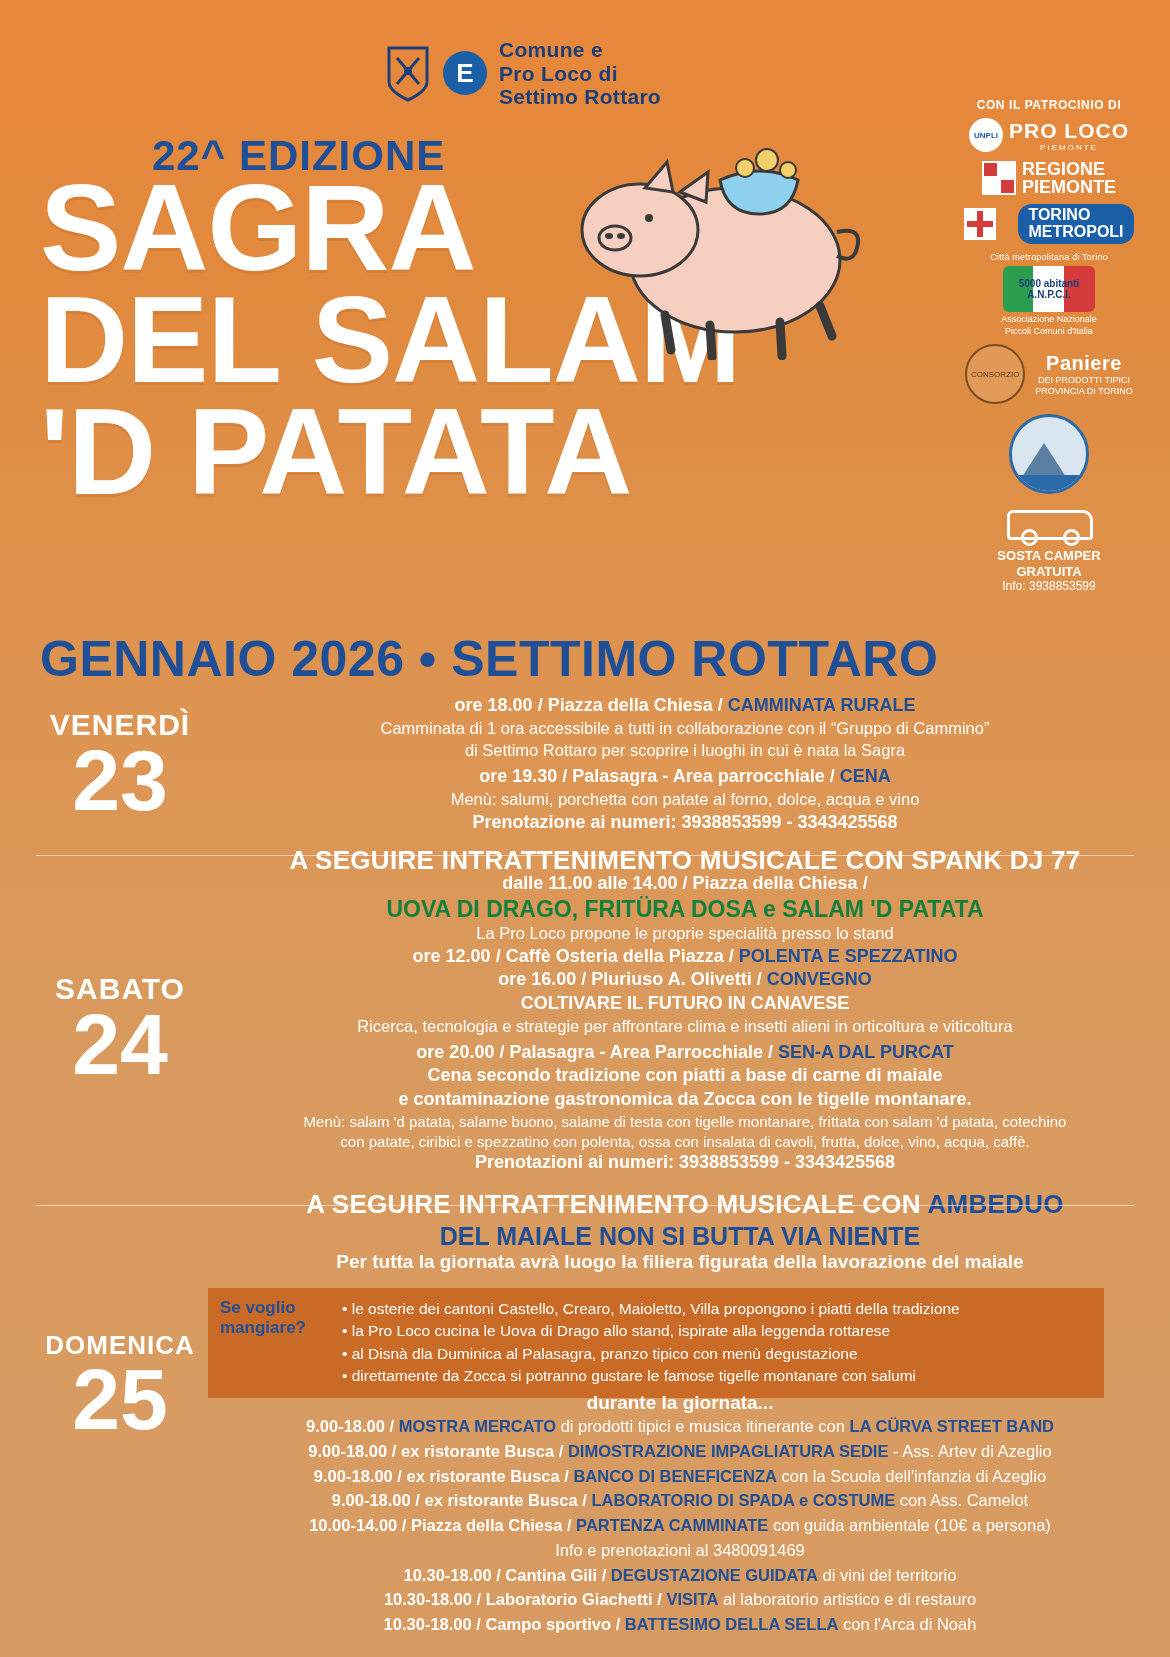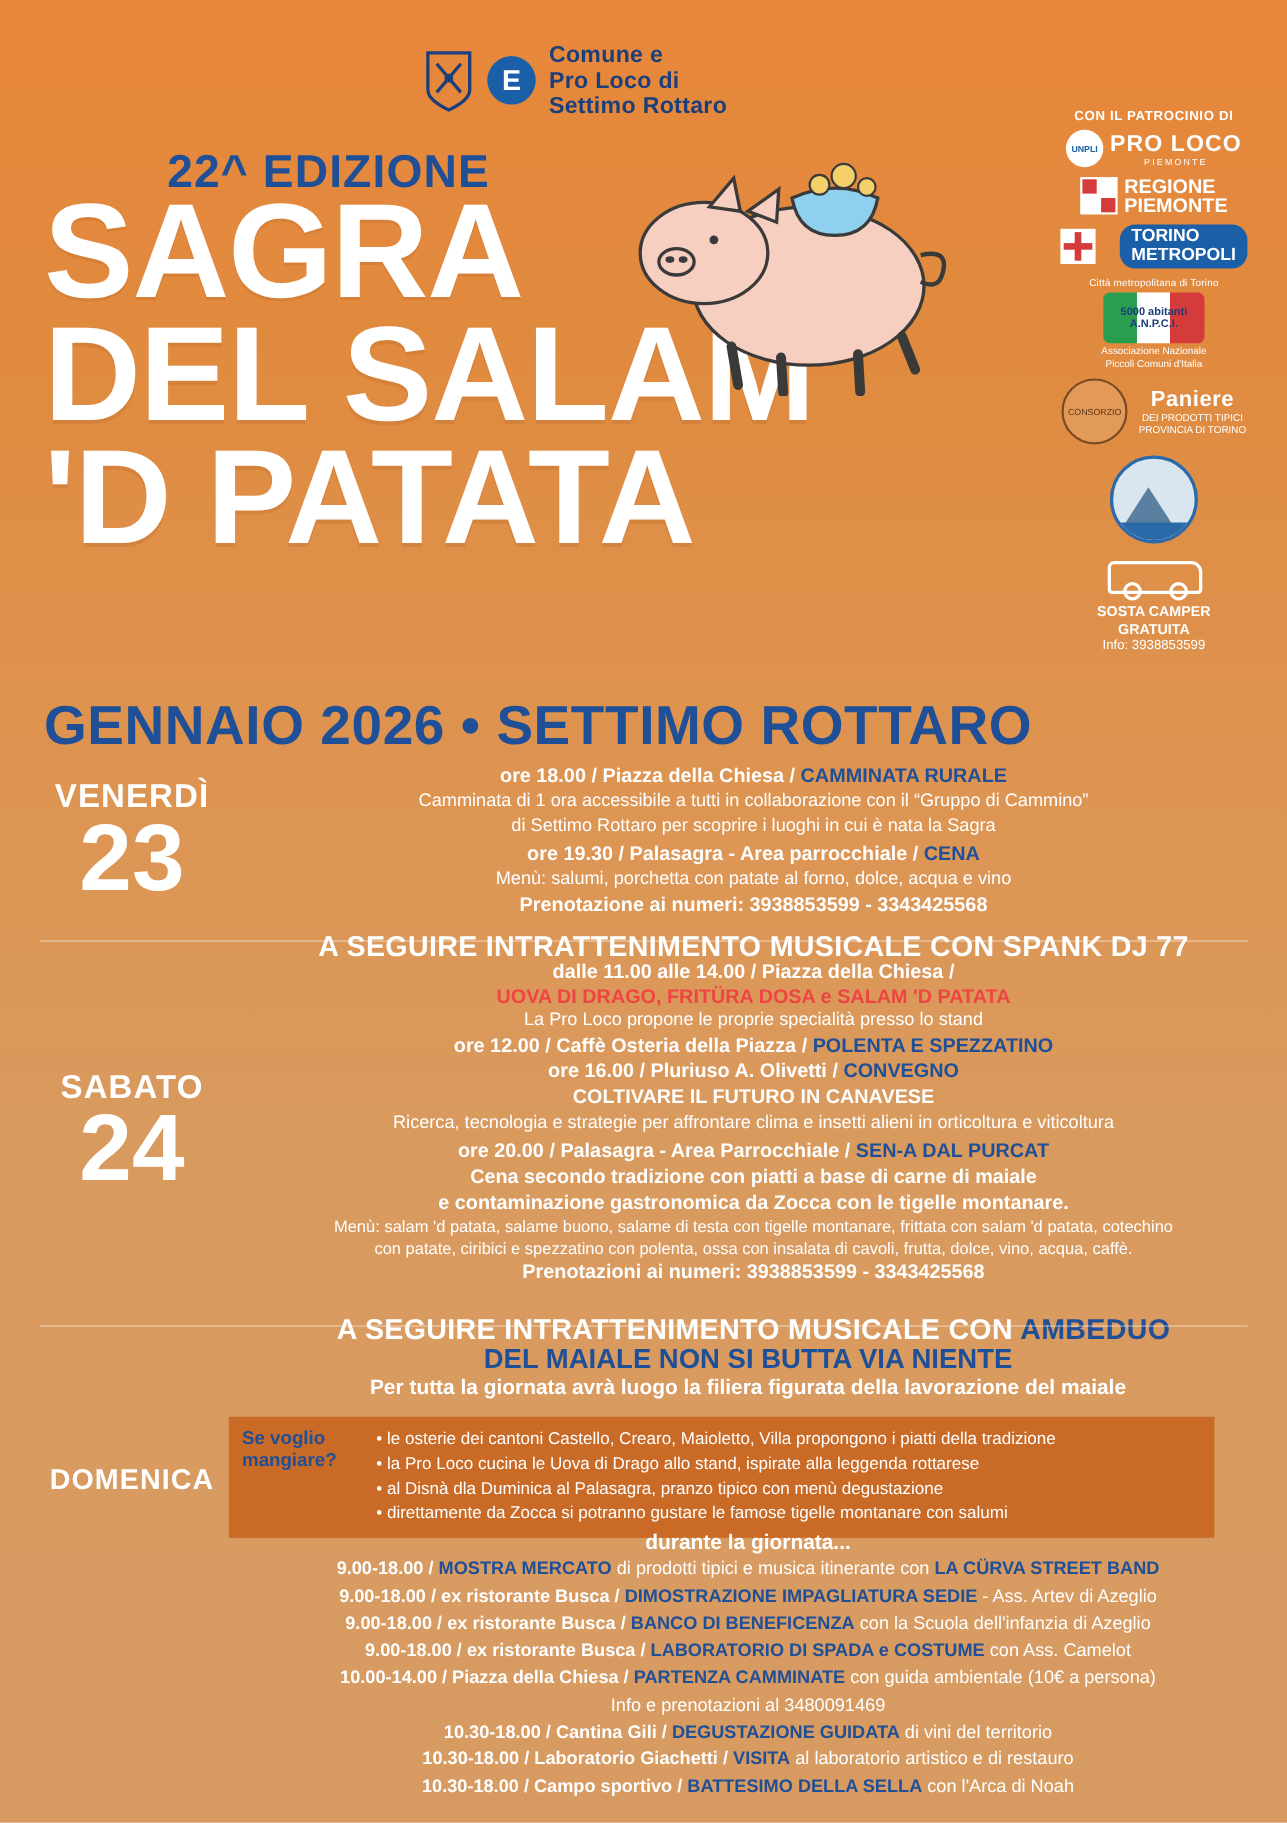--- a/index.html
+++ b/index.html
@@ -84,21 +84,21 @@
   .day-col{position:absolute;left:20px;width:200px;text-align:center;color:#fff;}
   .day-name{font-weight:bold;font-size:30px;letter-spacing:1px;}
   .day-num{font-weight:bold;font-size:86px;line-height:.85;margin-top:2px;}
 
   .block{position:absolute;left:220px;width:930px;text-align:center;}
   .hr{position:absolute;left:36px;width:1098px;height:1px;background:rgba(255,255,255,.55);}
 
   .line{font-size:18px;line-height:1.32;color:#ffffff;}
   .b{font-weight:bold;}
   .blue{color:#1f4f96;font-weight:bold;}
-  .bigblue{color:#ef4444;font-weight:bold;font-size:18px;}
+  .bigblue{color:#15803d;font-weight:bold;font-size:23px;}
   .small{font-size:16.5px;}
   .smaller{font-size:15px;}
   .seguire{font-weight:bold;font-size:26px;color:#ffffff;letter-spacing:.3px;}
 
   
   .dom-head{color:#1f4f96;font-weight:bold;font-size:25px;text-align:center;}
   .dom-sub{color:#ffffff;font-weight:bold;font-size:19px;text-align:center;}
   .orangebox{
     position:absolute;left:208px;top:1288px;width:872px;
     background:#c96a26;padding:10px 12px;display:flex;gap:14px;align-items:flex-start;
@@ -277,29 +277,30 @@
     <div class="line" style="margin-top:3px;">
       <span class="b">ore 20.00</span>
       <span class="b"> / </span><span class="b">Palasagra - Area Parrocchiale</span>
       <span class="b"> / </span><span class="blue">SEN-A DAL PURCAT</span>
     </div>
     <div class="line b">Cena secondo tradizione con piatti a base di carne di maiale</div>
     <div class="line b">e contaminazione gastronomica da Zocca con le tigelle montanare.</div>
     <div class="line smaller">Menù: salam 'd patata, salame buono, salame di testa con tigelle montanare, frittata con salam 'd patata, cotechino</div>
     <div class="line smaller">con patate, ciribici e spezzatino con polenta, ossa con insalata di cavoli, frutta, dolce, vino, acqua, caffè.</div>
     <div class="line b">Prenotazioni ai numeri: 3938853599 - 3343425568</div>
-    <div class="seguire" style="margin-top:24px;">
+    <div class="seguire" style="margin-top:14px;">
       <span>A SEGUIRE INTRATTENIMENTO MUSICALE CON </span><span class="blue" style="font-size:26px;">AMBEDUO</span>
     </div>
   </div>
 
   <div class="hr" style="top:1205px;"></div>
 
   <div class="day-col" style="top:1330px;">
     <div class="day-name" style="font-size:26px;">DOMENICA</div>
+    <div class="day-num">25</div>
   </div>
 
   <div class="block" style="top:1222px;left:180px;width:1000px;">
     <div class="dom-head">DEL MAIALE NON SI BUTTA VIA NIENTE</div>
     <div class="dom-sub">Per tutta la giornata avrà luogo la filiera figurata della lavorazione del maiale</div>
   </div>
 
   <div class="orangebox">
     <div class="ob-left">
       <div>Se voglio</div>

